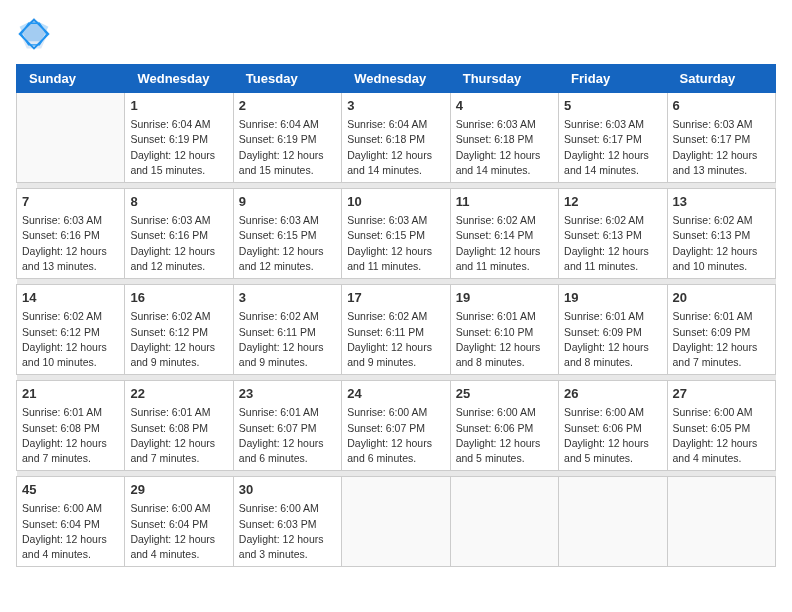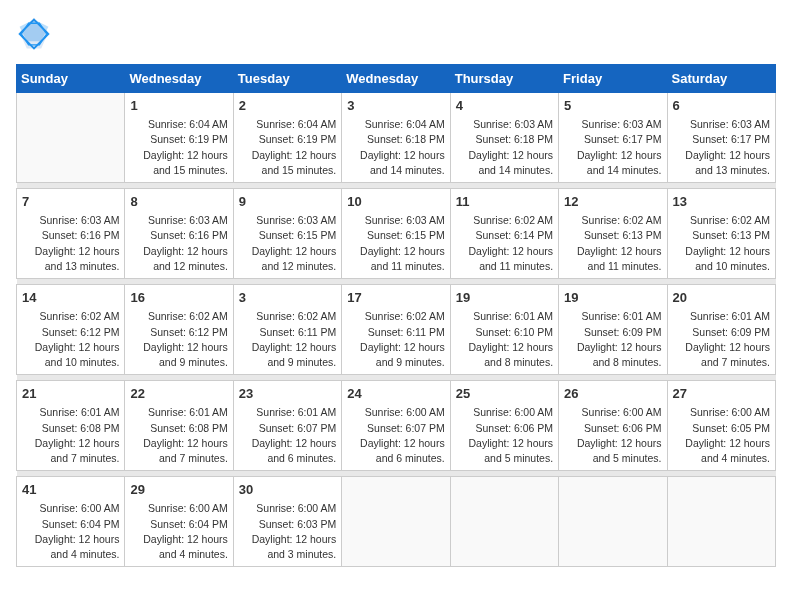--- a/index.html
+++ b/index.html
@@ -48,21 +48,21 @@
       color: #555;
     }
     .calendar {
       width: 100%;
       border-collapse: collapse;
       font-size: 11px;
     }
     .calendar thead tr th {
       background-color: #1565C0;
       color: #fff;
-      padding: 6px 4px;
+      padding: 6px 12px;
       text-align: left;
       font-size: 13px;
       font-weight: bold;
       border: 1px solid #1565C0;
     }
     .calendar tbody tr td {
       border: 1px solid #ccc;
       vertical-align: top;
       padding: 4px 5px;
       width: 108px;
@@ -76,21 +76,20 @@
     .day-number {
       font-size: 13px;
       font-weight: bold;
       display: block;
       margin-bottom: 2px;
     }
     .day-info {
       font-size: 10.5px;
       color: #333;
       line-height: 1.45;
-      text-align: right;
     }
     .calendar tbody tr.separator td {
       padding: 0;
       height: 6px;
       background: #e8e8e8;
       border-left: none;
       border-right: none;
     }
   </style>
 </head>
@@ -307,21 +306,21 @@
           <div class="day-info" style="white-space: pre-line;">Sunrise: 6:00 AM
 Sunset: 6:05 PM
 Daylight: 12 hours and 4 minutes.</div>
         </td>
       </tr>
       <tr class="separator">
         <td colspan="7"></td>
       </tr>
       <tr>
         <td>
-          <span class="day-number">41</span>
+          <span class="day-number">45</span>
           <div class="day-info" style="white-space: pre-line;">Sunrise: 6:00 AM
 Sunset: 6:04 PM
 Daylight: 12 hours and 4 minutes.</div>
         </td>
         <td>
           <span class="day-number">29</span>
           <div class="day-info" style="white-space: pre-line;">Sunrise: 6:00 AM
 Sunset: 6:04 PM
 Daylight: 12 hours and 4 minutes.</div>
         </td>

